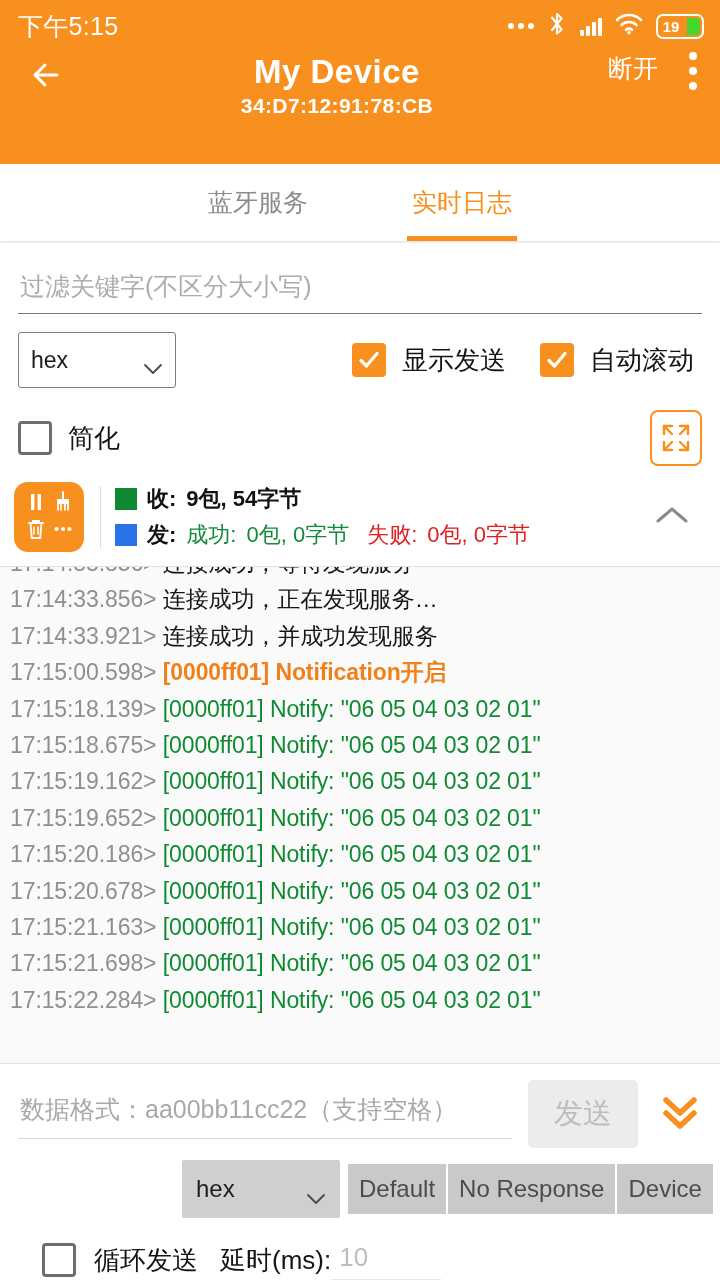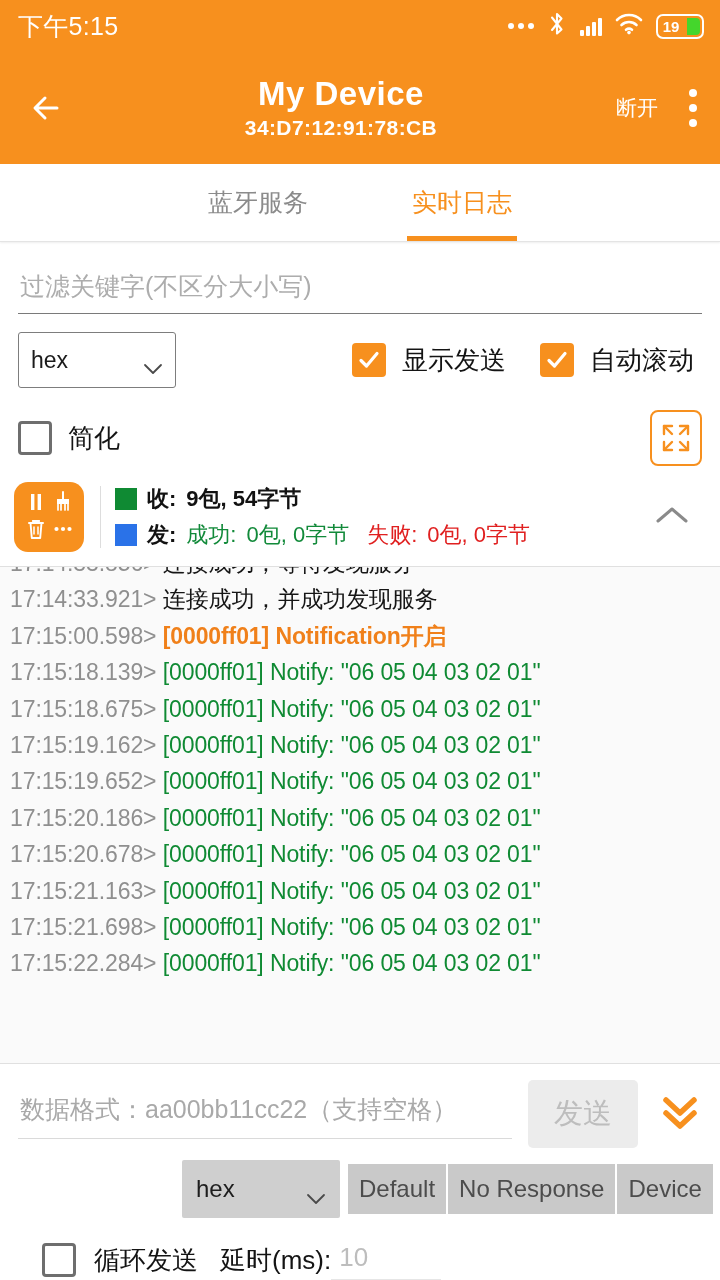--- a/index.html
+++ b/index.html
@@ -30,28 +30,28 @@
     position: relative; display: flex; align-items: center; justify-content: center;
     font-size: 15px; font-weight: 700; color: #fff; padding-right:18px;
   }
   .battery .fill { position: absolute; right: 2px; top: 2px; bottom: 2px; width: 13px;
     background: #44d62c; border-radius: 0 4px 4px 0; }
   .battery .num { position: relative; z-index: 2; }
 
   
   .appbar {
     background: #F7901E; color: #fff; flex: 0 0 112px;
-    display: flex; align-items: center; padding: 0 22px 0 26px; position: relative;
+    display: flex; padding: 0 22px 0 26px; position: relative;
   }
   .backarrow { width: 46px; height: 46px; position: relative; flex: 0 0 46px; }
   .backarrow svg { width: 46px; height: 46px; display: block; }
   .titlebox { flex: 1 1 auto; text-align: center; margin-left: -6px; }
   .titlebox .t1 { font-size: 33px; font-weight: 700; line-height: 40px; letter-spacing: .5px; }
   .titlebox .t2 { font-size: 21px; font-weight: 700; line-height: 28px; letter-spacing: .4px; }
-  .disconnect { font-size: 21px; color: #fff; margin-right: 30px; white-space: nowrap; }
+  .disconnect { font-size: 25px; color: #fff; margin-right: 30px; white-space: nowrap; }
   .kebab { width: 10px; display: flex; flex-direction: column; gap: 7px; align-items: center; }
   .kebab i { width: 8px; height: 8px; border-radius: 50%; background: #fff; display: block; }
 
   
   .tabs {
     flex: 0 0 78px; display: flex; align-items: stretch; justify-content: center;
     background: #fff; border-bottom: 1px solid #e4e4e4; box-shadow: 0 1px 2px rgba(0,0,0,.07);
   }
   .tab { width: 204px; display: flex; align-items: center; justify-content: center;
          font-size: 25px; color: #8b8b8b; position: relative; }
@@ -327,20 +327,21 @@
     <div class="collapse">
       <svg viewBox="0 0 40 26">
           <path d="M6 19 L20 7 L34 19" fill="none" stroke="#8a8a8a" stroke-width="3" stroke-linecap="round" stroke-linejoin="round"></path>
         </svg>
     </div>
   </div>
 
   <div class="logwrap">
     <div id="log-lines">
         <div class="logline" style="margin-top: -22px;"><span class="ts">17:14:33.856&gt;</span><span class="msg-dark"> 连接成功，等待发现服务</span></div>
+        <div class="logline"><span class="ts">17:14:33.856&gt;</span><span class="msg-dark"> 连接成功，正在发现服务…</span></div>
         <div class="logline"><span class="ts">17:14:33.921&gt;</span><span class="msg-dark"> 连接成功，并成功发现服务</span></div>
         <div class="logline"><span class="ts">17:15:00.598&gt;</span><span class="msg-orange"> [0000ff01] Notification开启</span></div>
         <div class="logline"><span class="ts">17:15:18.139&gt;</span><span class="msg-green"> [0000ff01] Notify: "06 05 04 03 02 01"</span></div>
         <div class="logline"><span class="ts">17:15:18.675&gt;</span><span class="msg-green"> [0000ff01] Notify: "06 05 04 03 02 01"</span></div>
         <div class="logline"><span class="ts">17:15:19.162&gt;</span><span class="msg-green"> [0000ff01] Notify: "06 05 04 03 02 01"</span></div>
         <div class="logline"><span class="ts">17:15:19.652&gt;</span><span class="msg-green"> [0000ff01] Notify: "06 05 04 03 02 01"</span></div>
         <div class="logline"><span class="ts">17:15:20.186&gt;</span><span class="msg-green"> [0000ff01] Notify: "06 05 04 03 02 01"</span></div>
         <div class="logline"><span class="ts">17:15:20.678&gt;</span><span class="msg-green"> [0000ff01] Notify: "06 05 04 03 02 01"</span></div>
         <div class="logline"><span class="ts">17:15:21.163&gt;</span><span class="msg-green"> [0000ff01] Notify: "06 05 04 03 02 01"</span></div>
         <div class="logline"><span class="ts">17:15:21.698&gt;</span><span class="msg-green"> [0000ff01] Notify: "06 05 04 03 02 01"</span></div>

